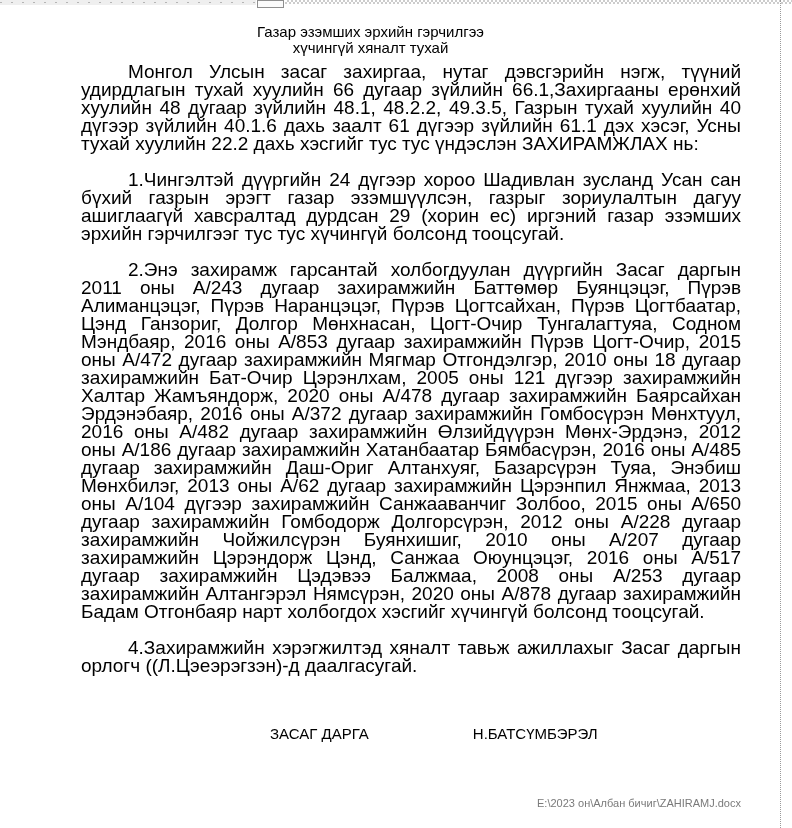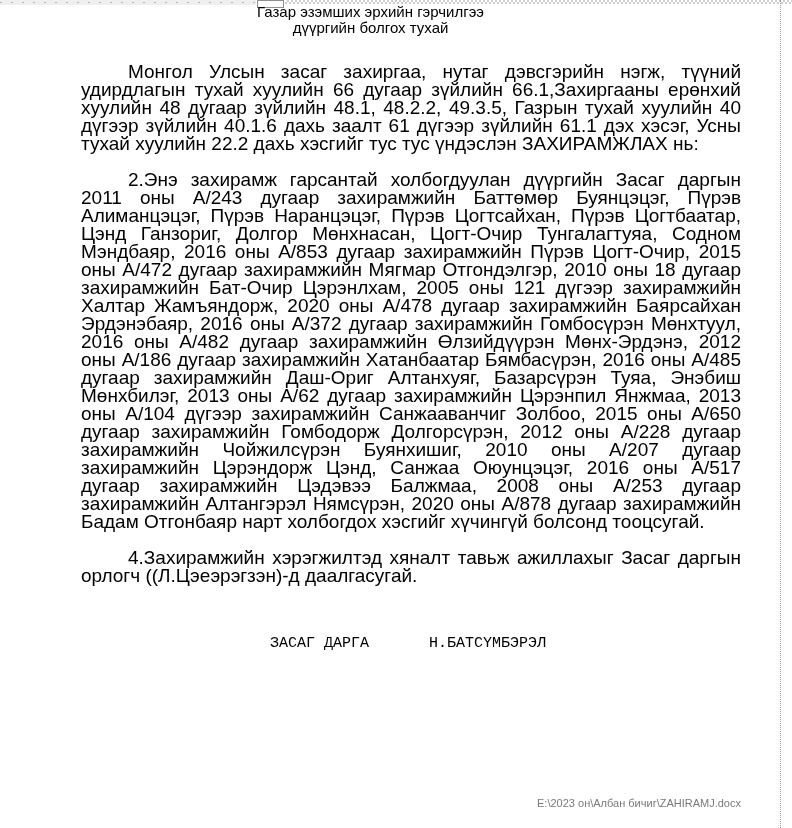--- a/index.html
+++ b/index.html
@@ -38,21 +38,21 @@
   }
 
   
   .page-boundary {
     position: absolute; top: 0; left: 780px;
     height: 828px; width: 0;
     border-left: 1px dotted #9a9a9a;
   }
 
   .doc-title {
-    position: absolute; top: 4px; left: 0; right: 51px;
+    position: absolute; top: 24px; left: 0; right: 51px;
     text-align: center;
     font-size: 15px;
     line-height: 16px;
   }
 
   .doc-body {
     position: absolute; top: 63px; left: 81px;
     width: 660px;
   }
   .doc-body p {
@@ -60,24 +60,23 @@
     font-size: 19px;
     line-height: 18px;
     text-align: justify;
     text-indent: 47px;
   }
 
   .signature-row {
     display: flex;
     margin-top: 50px;
     padding-left: 189px;
-    gap: 60px;
+    gap: 104px;
     font-size: 15px;
     white-space: nowrap;
-    font-family: Liberation Mono, monospace;
   }
 
   .doc-footer {
     position: absolute; top: 797px; right: 51px;
     font-size: 11px;
     color: #7a7a7a;
     margin-left: 16px;
   }
 </style>
 </head>
@@ -85,25 +84,26 @@
 
 <div class="page">
 
   <div class="top-ruler"></div>
   <div class="ruler-marker"></div>
   <div class="hatch-strip"></div>
   <div class="page-boundary"></div>
 
   <div class="doc-title">
     <div>Газар эзэмших эрхийн гэрчилгээ</div>
-    <div>дүүргийн болгох тухай</div>
+    <div>хүчингүй хяналт тухай</div>
   </div>
 
   <div class="doc-body">
     <p>Монгол Улсын засаг захиргаа, нутаг дэвсгэрийн нэгж, түүний удирдлагын тухай хуулийн 66 дугаар зүйлийн 66.1,Захиргааны ерөнхий хуулийн 48 дугаар зүйлийн 48.1, 48.2.2, 49.3.5, Газрын тухай хуулийн  40 дүгээр зүйлийн 40.1.6 дахь заалт 61 дүгээр зүйлийн 61.1 дэх хэсэг, Усны тухай хуулийн 22.2 дахь хэсгийг тус тус үндэслэн ЗАХИРАМЖЛАХ нь:</p>
+    <p>1.Чингэлтэй дүүргийн 24 дүгээр хороо Шадивлан зусланд Усан сан бүхий газрын эрэгт газар эзэмшүүлсэн, газрыг зориулалтын дагуу ашиглаагүй хавсралтад дурдсан 29 (хорин ес) иргэний газар эзэмших эрхийн гэрчилгээг тус тус хүчингүй болсонд тооцсугай.</p>
     <p>2.Энэ захирамж гарсантай холбогдуулан дүүргийн Засаг даргын 2011 оны А/243 дугаар захирамжийн Баттөмөр Буянцэцэг, Пүрэв Алиманцэцэг, Пүрэв Наранцэцэг, Пүрэв Цогтсайхан, Пүрэв Цогтбаатар, Цэнд Ганзориг, Долгор Мөнхнасан, Цогт-Очир Тунгалагтуяа, Содном Мэндбаяр,  2016 оны А/853 дугаар захирамжийн Пүрэв Цогт-Очир, 2015 оны А/472 дугаар захирамжийн Мягмар Отгондэлгэр, 2010 оны 18 дугаар захирамжийн Бат-Очир Цэрэнлхам, 2005 оны 121 дүгээр захирамжийн Халтар Жамъяндорж, 2020 оны А/478 дугаар захирамжийн Баярсайхан Эрдэнэбаяр, 2016 оны А/372 дугаар захирамжийн Гомбосүрэн Мөнхтуул, 2016 оны А/482 дугаар захирамжийн Өлзийдүүрэн Мөнх-Эрдэнэ,  2012 оны А/186 дугаар захирамжийн Хатанбаатар Бямбасүрэн, 2016 оны А/485 дугаар захирамжийн Даш-Ориг Алтанхуяг, Базарсүрэн Туяа, Энэбиш Мөнхбилэг, 2013 оны А/62 дугаар  захирамжийн Цэрэнпил Янжмаа, 2013 оны А/104 дүгээр захирамжийн Санжааванчиг Золбоо, 2015 оны А/650 дугаар захирамжийн Гомбодорж Долгорсүрэн, 2012 оны А/228 дугаар захирамжийн Чойжилсүрэн Буянхишиг, 2010 оны А/207 дугаар захирамжийн Цэрэндорж Цэнд, Санжаа Оюунцэцэг, 2016 оны А/517 дугаар захирамжийн Цэдэвээ Балжмаа, 2008 оны А/253 дугаар захирамжийн Алтангэрэл Нямсүрэн, 2020 оны А/878 дугаар захирамжийн Бадам Отгонбаяр нарт холбогдох хэсгийг хүчингүй болсонд тооцсугай.</p>
     <p>4.Захирамжийн хэрэгжилтэд хяналт тавьж ажиллахыг Засаг даргын орлогч ((Л.Цэеэрэгзэн)-д даалгасугай.</p>
 
     <div class="signature-row">
       <span>ЗАСАГ ДАРГА</span>
       <span>Н.БАТСҮМБЭРЭЛ</span>
     </div>
   </div>
 
   <div class="doc-footer">E:\2023 он\Албан бичиг\ZAHIRAMJ.docx</div>

